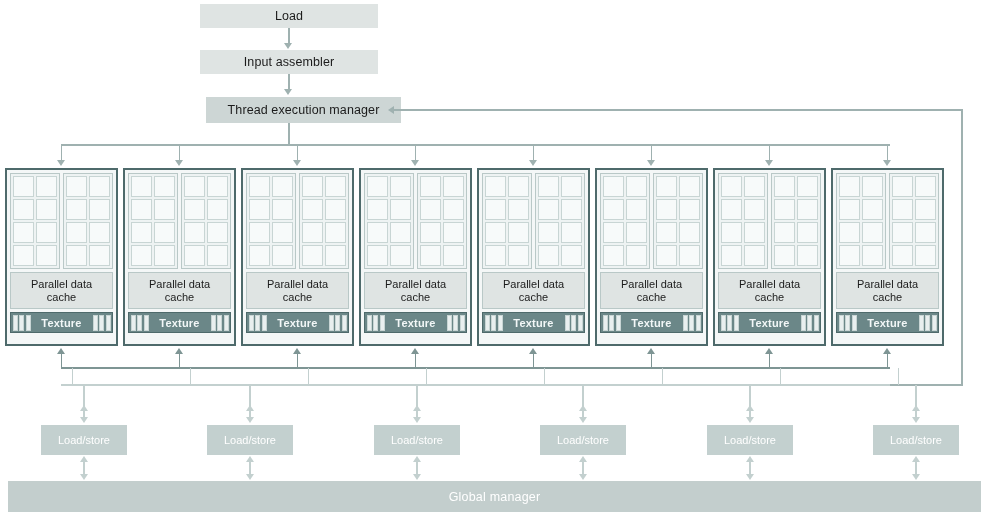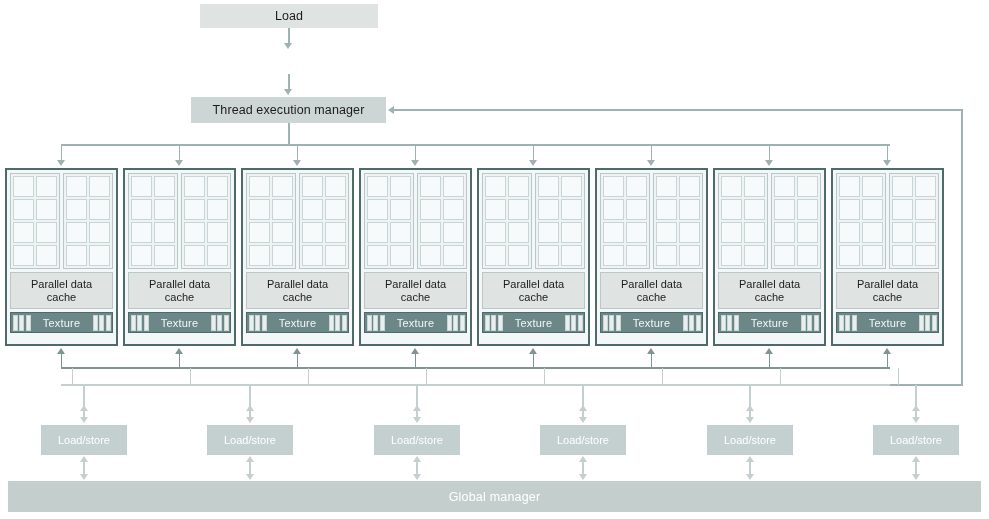--- a/index.html
+++ b/index.html
@@ -25,21 +25,21 @@
   .stage {
     background: #dfe4e3;
     color: #1b1b1b;
     font-size: 12.5px;
     display: flex;
     align-items: center;
     justify-content: center;
     letter-spacing: .1px;
     white-space: nowrap;
   }
-  .stage.mgr { background: #cdd6d5; }
+  .stage.mgr { background: #cdd6d5; margin-left: 15px; }
 
   
   .vline  { position: absolute; background: #9fb1b0; width: 1.6px; }
   .hline  { position: absolute; background: #9fb1b0; height: 1.6px; }
   .vline.dark  { background: #7e9594; }
   .hline.dark  { background: #7e9594; }
   .vline.pale  { background: #c3d0cf; }
   .hline.pale  { background: #c3d0cf; }
 
   .arrow-d, .arrow-u, .arrow-l {
@@ -127,20 +127,21 @@
   }
   .tex-label {
     flex: 1;
     background: #6b8788;
     color: #f2f7f7;
     font-size: 11px;
     display: flex;
     align-items: center;
     justify-content: center;
     letter-spacing: .2px;
+    font-weight: bold;
   }
 
   
   .lsbox {
     background: #c3d0cf;
     color: #ffffff;
     font-size: 11px;
     display: flex;
     align-items: center;
     justify-content: center;
@@ -161,20 +162,23 @@
 
 <div id="diagram">
 
   <div class="abs stage" style="left:200px; top:4px; width:178px; height:24px;">
     <span>Load</span>
   </div>
 
   <div class="vline" style="left:288px; top:28px; height:16px;"></div>
   <div class="arrow-d" style="left:284px; top:43px;"></div>
 
+  <div class="abs stage" style="left:200px; top:50px; width:178px; height:24px;">
+    <span>Input assembler</span>
+  </div>
 
   <div class="vline" style="left:288px; top:74px; height:16px;"></div>
   <div class="arrow-d" style="left:284px; top:89px;"></div>
 
   <div class="abs stage mgr" style="left:191px; top:97px; width:195px; height:26px;">
     <span>Thread execution manager</span>
   </div>
 
   <div class="arrow-l" style="left:388px; top:105.5px;"></div>
   <div class="hline" style="left:394px; top:109.2px; width:568px;"></div>

